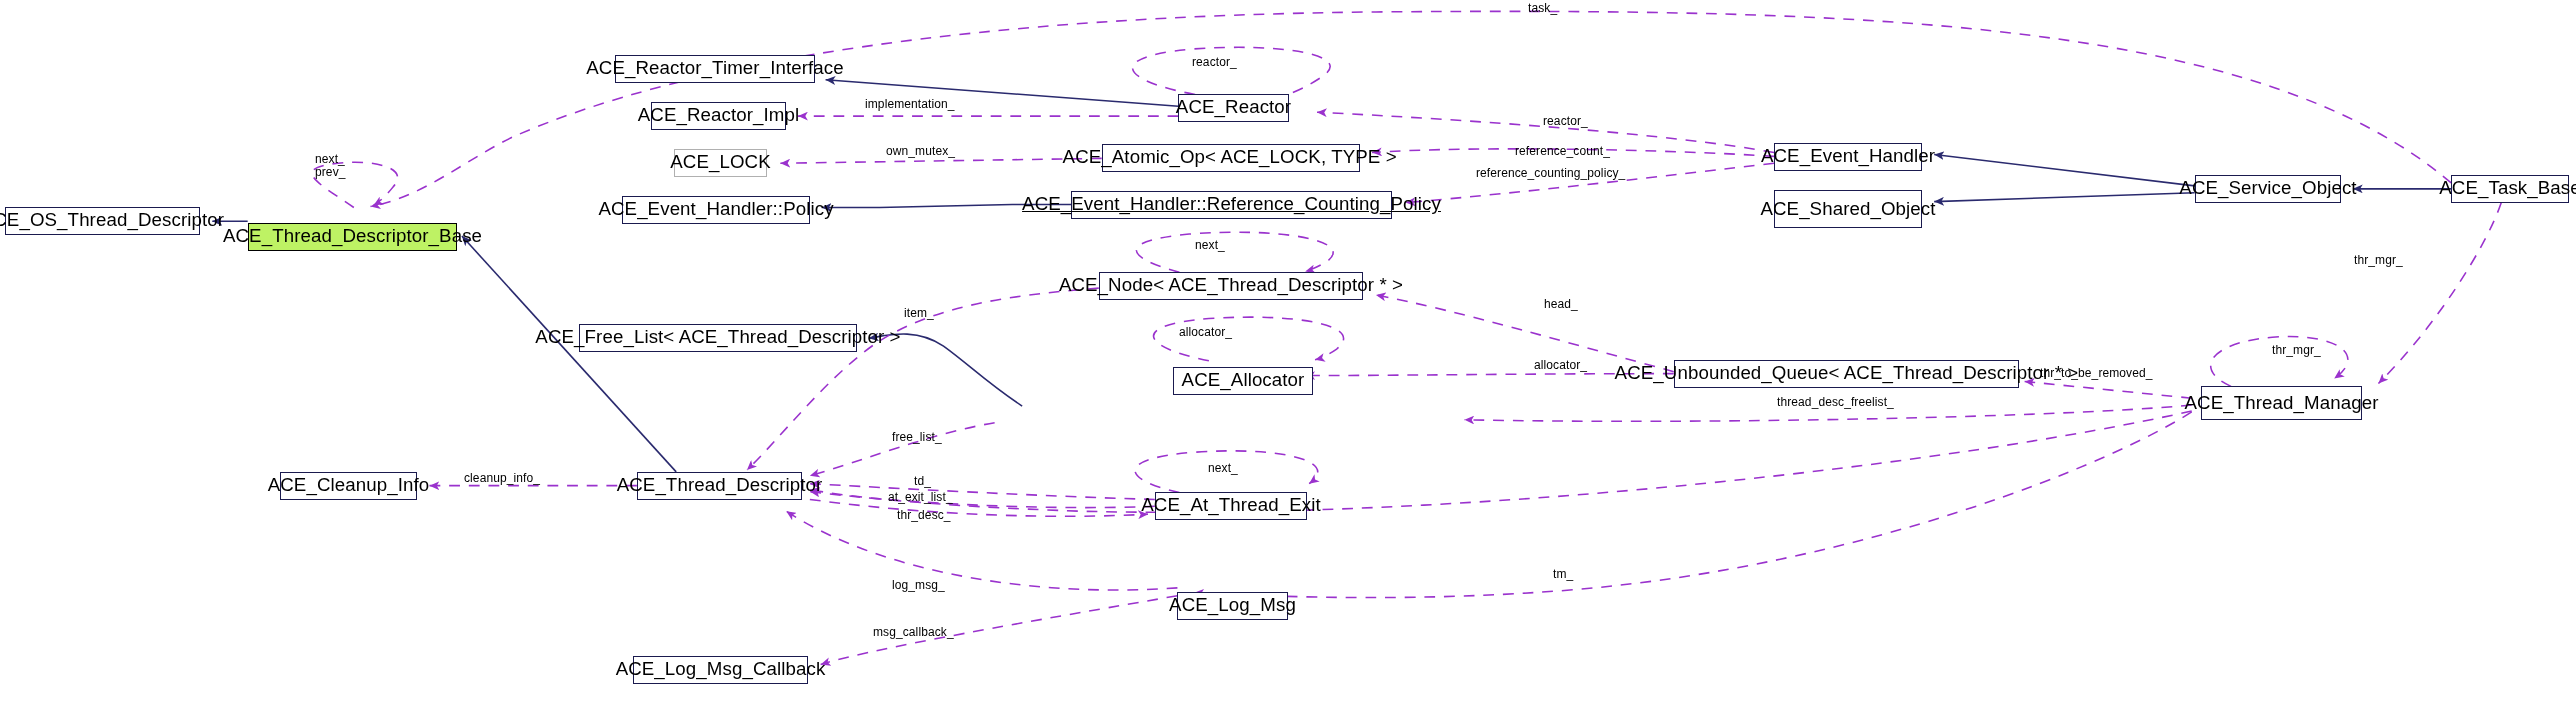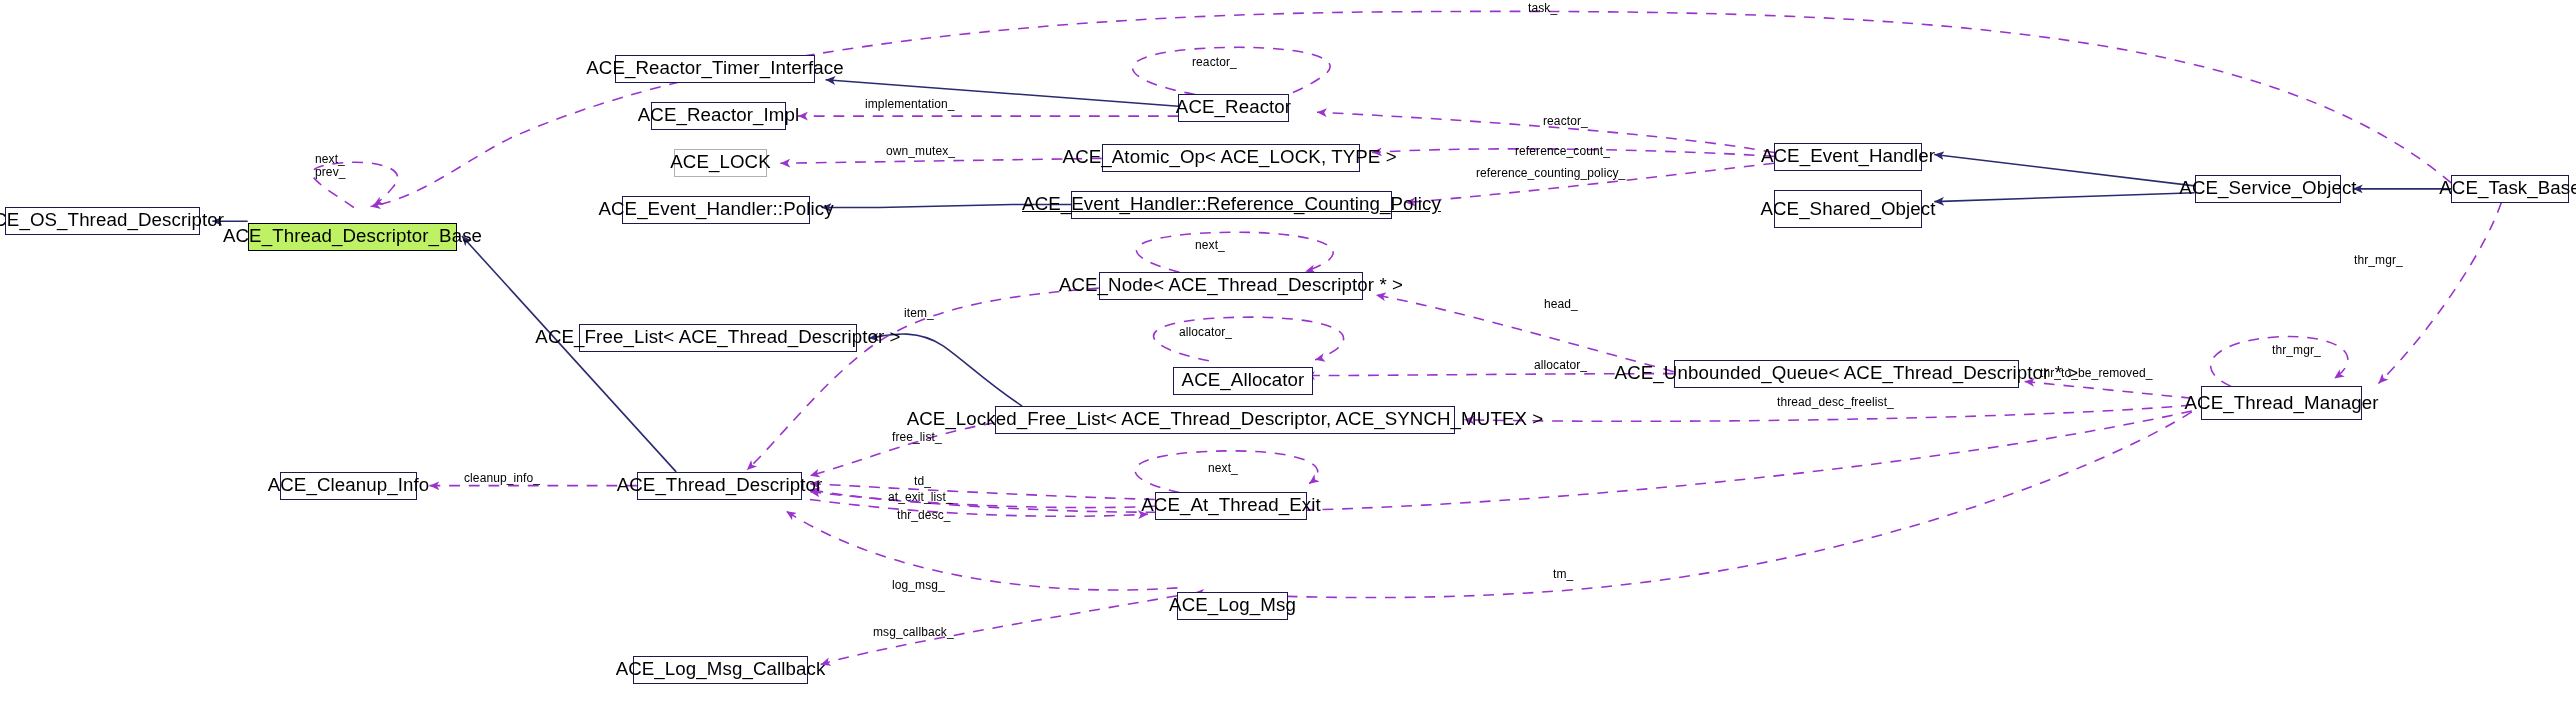--- a/index.html
+++ b/index.html
@@ -139,21 +139,20 @@
   <div class="node" style="left:2451px; top:175px; width:118px; height:27.5px;">ACE_Task_Base</div>
 
   <div class="node" style="left:579px; top:324px; width:278px; height:27.5px;">ACE_Free_List&lt; ACE_Thread_Descriptor &gt;</div>
 
   <div class="node" style="left:1099px; top:272px; width:264px; height:27.5px;">ACE_Node&lt; ACE_Thread_Descriptor * &gt;</div>
 
   <div class="node" style="left:1173px; top:361px; width:140px; height:27.5px;margin-top:6px;">ACE_Allocator</div>
 
   <div class="node" style="left:1674px; top:360px; width:345px; height:27.5px;">ACE_Unbounded_Queue&lt; ACE_Thread_Descriptor * &gt;</div>
 
-  <div class="node" style="left:995px; top:406px; width:460px; height:27.5px;">ACE_Locked_Free_List&lt; ACE_Thread_Descriptor, ACE_SYNCH_MUTEX &gt;</div>
 
   <div class="node" style="left:2192px; top:386px; width:161px; height:34px;margin-left:9px;">ACE_Thread_Manager</div>
 
   <div class="node" style="left:280px; top:472px; width:137px; height:27.5px;">ACE_Cleanup_Info</div>
 
   <div class="node" style="left:637px; top:472px; width:165px; height:27.5px;">ACE_Thread_Descriptor</div>
 
   <div class="node" style="left:1155px; top:492px; width:152px; height:27.5px;">ACE_At_Thread_Exit</div>
 
   <div class="node" style="left:1177px; top:592px; width:111px; height:27.5px;">ACE_Log_Msg</div>

